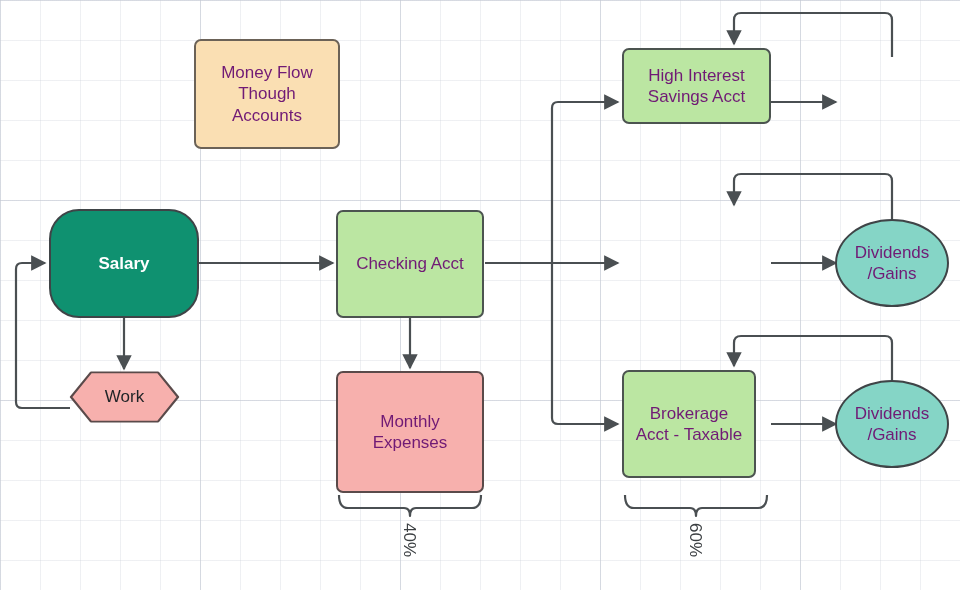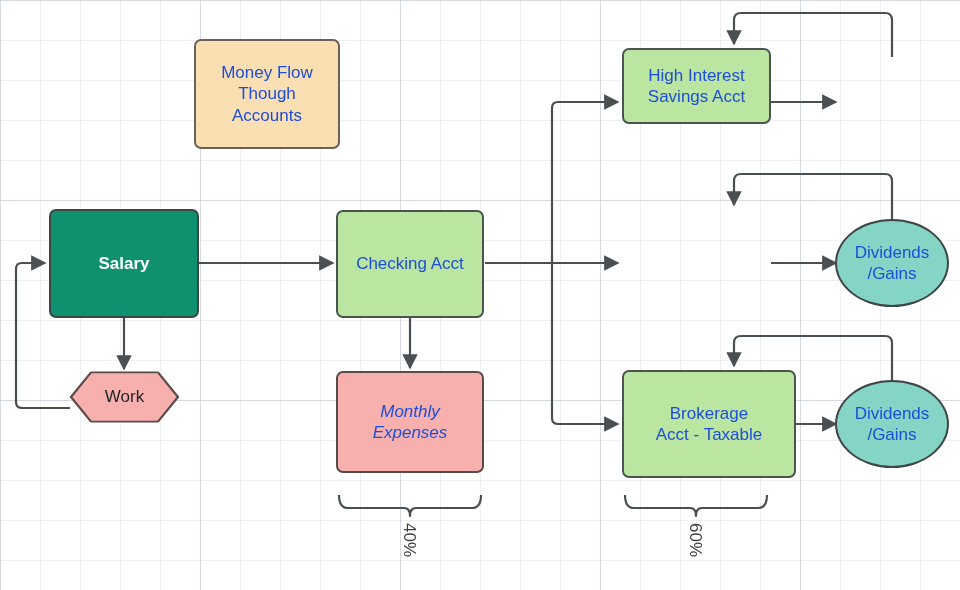--- a/index.html
+++ b/index.html
@@ -28,21 +28,21 @@
     width: 960px; height: 590px;
     pointer-events: none;
   }
   .node {
     position: absolute;
     box-sizing: border-box;
     display: flex;
     align-items: center;
     justify-content: center;
     text-align: center;
-    color: #1d4ed8;
+    color: #701a75;
     font-size: 17px;
     line-height: 1.25;
     white-space: pre-line;
     border: 2px solid #4a4f52;
   }
   .rect {
     border-radius: 7px;
   }
   .ellipse {
     border-radius: 50%;
@@ -138,39 +138,39 @@
       <path d="M 339 495 Q 339 508 348 508 L 404 508 Q 410 508 410 516 Q 410 508 416 508 L 472 508 Q 481 508 481 495" stroke-width="2.2"></path>
 
       <path d="M 625 495 Q 625 508 634 508 L 690 508 Q 696 508 696 516 Q 696 508 702 508 L 758 508 Q 767 508 767 495" stroke-width="2.2"></path>
     </g>
   </svg>
 
   <div class="node rect node-title" style="left:194px; top:39px; width:146px; height:110px;">Money Flow
 Though
 Accounts</div>
 
-  <div class="node rect node-salary" style="left:49px; top:209px; width:150px; height:109px;">Salary</div>
+  <div class="node rect node-salary" style="left:49px; top:209px; width:150px; height:109px;border-radius:30px;">Salary</div>
 
   <div class="hexagon" style="left:69px; top:371px; width:111px; height:52px;">
     <svg class="hex-shape" viewBox="0 0 111 74" xmlns="http://www.w3.org/2000/svg" preserveAspectRatio="none">
       <polygon points="22,2 89,2 109,37 89,72 22,72 2,37" fill="#f7b0ad" stroke="#5a4a4a" stroke-width="2.4" stroke-linejoin="round"></polygon>
     </svg>
     <span class="hex-label">Work</span>
   </div>
 
   <div class="node rect node-green" style="left:336px; top:210px; width:148px; height:108px;">Checking Acct</div>
 
-  <div class="node rect node-pink" style="left:336px; top:371px; width:148px; height:102px;font-style:italic;">Monthly
+  <div class="node rect node-pink" style="left:336px; top:371px; width:148px; height:122px;">Monthly
 Expenses</div>
 
   <div class="node rect node-green" style="left:622px; top:48px; width:149px; height:76px;">High Interest
 Savings Acct</div>
 
 
-  <div class="node rect node-green" style="left:622px; top:370px; width:174px; height:108px;">Brokerage
+  <div class="node rect node-green" style="left:622px; top:370px; width:134px; height:108px;">Brokerage
 Acct - Taxable</div>
 
 
   <div class="node ellipse node-teal" style="left:835px; top:219px; width:114px; height:88px;">Dividends
 /Gains</div>
 
   <div class="node ellipse node-teal" style="left:835px; top:380px; width:114px; height:88px;">Dividends
 /Gains</div>
 
   <div class="pct" style="left:392px; top:530px;">40%</div>

